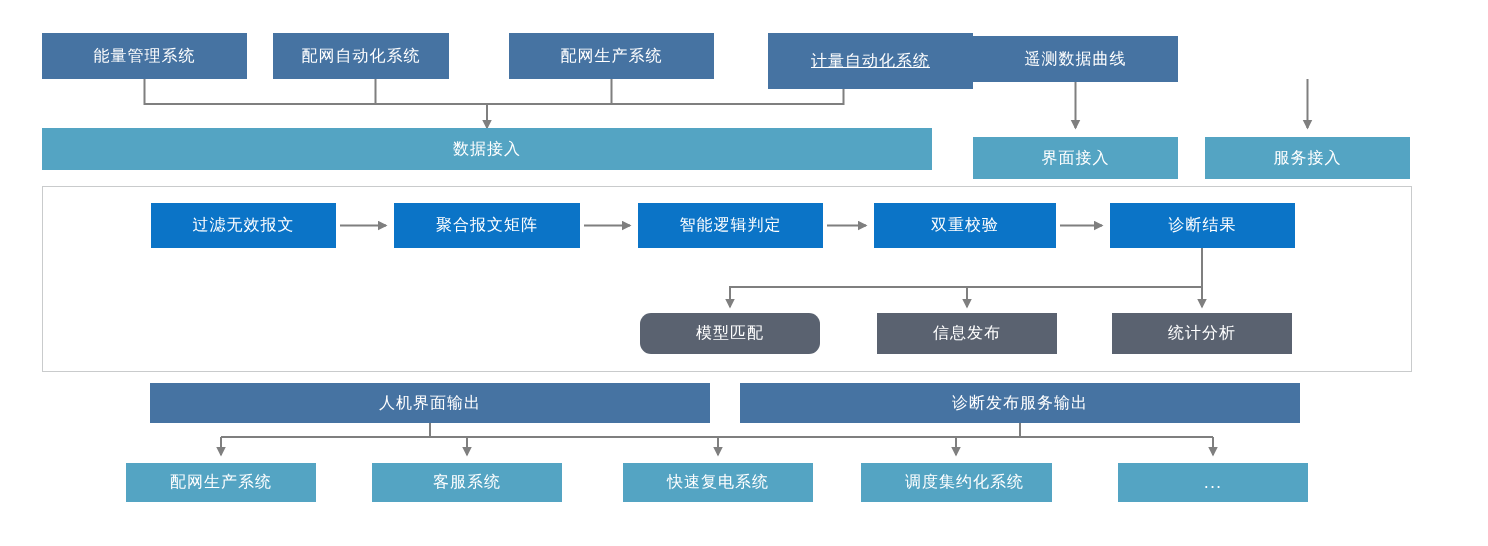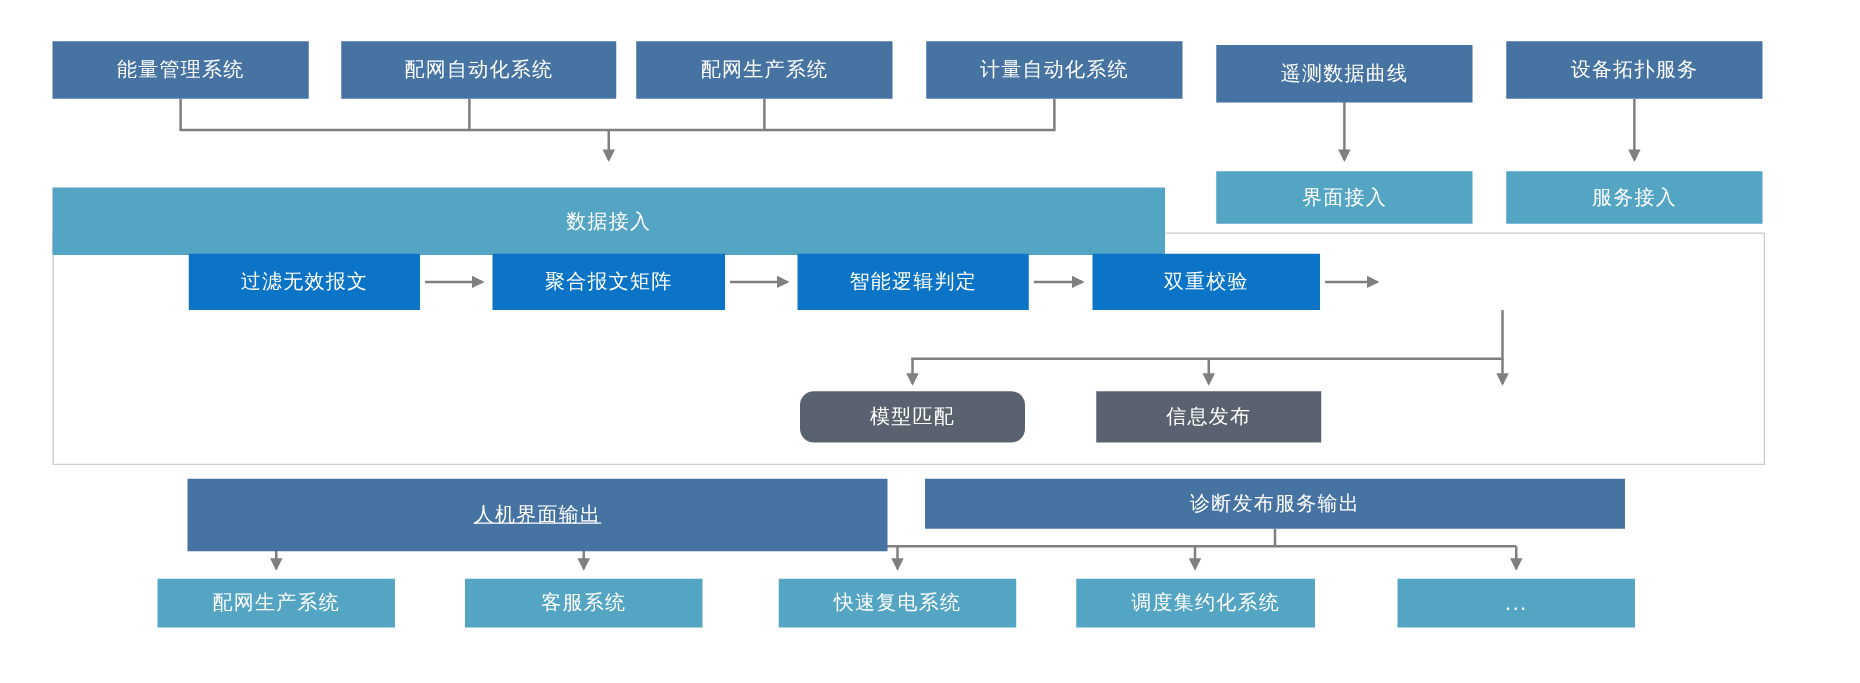--- a/index.html
+++ b/index.html
@@ -57,39 +57,40 @@
       <path d="M430,423 V437 M1020,423 V437 M221,437 H1213"></path>
       <line x1="221" y1="437" x2="221" y2="455" marker-end="url(#arw)"></line>
       <line x1="467" y1="437" x2="467" y2="455" marker-end="url(#arw)"></line>
       <line x1="718" y1="437" x2="718" y2="455" marker-end="url(#arw)"></line>
       <line x1="956" y1="437" x2="956" y2="455" marker-end="url(#arw)"></line>
       <line x1="1213" y1="437" x2="1213" y2="455" marker-end="url(#arw)"></line>
     </g>
   </svg>
 
   <div class="box steel" style="left:42px;  top:33px; width:205px; height:46px;">能量管理系统</div>
-  <div class="box steel" style="left:273px; top:33px; width:220px; height:46px;">配网自动化系统</div>
+  <div class="box steel" style="left:273px; top:33px; width:176px; height:46px;">配网自动化系统</div>
   <div class="box steel" style="left:509px; top:33px; width:205px; height:46px;">配网生产系统</div>
-  <div class="box steel" style="left:741px; top:33px; width:205px; height:46px;">计量自动化系统</div>
+  <div class="box steel" style="left:768px; top:33px; width:205px; height:56px;text-decoration:underline;">计量自动化系统</div>
   <div class="box steel" style="left:973px; top:36px; width:205px; height:46px;">遥测数据曲线</div>
-  <div class="box steel" style="left:1205px;top:33px; width:205px; height:46px;">设备拓扑服务</div>
 
-  <div class="box teal" style="left:42px;  top:150px; width:890px; height:54px;">数据接入</div>
+  <div class="box teal" style="left:42px;  top:128px; width:890px; height:42px;">数据接入</div>
   <div class="box teal" style="left:973px; top:137px; width:205px; height:42px;">界面接入</div>
   <div class="box teal" style="left:1205px;top:137px; width:205px; height:42px;">服务接入</div>
 
   <div class="box bright" style="left:151px; top:203px; width:185px; height:45px;">过滤无效报文</div>
   <div class="box bright" style="left:394px; top:203px; width:186px; height:45px;">聚合报文矩阵</div>
   <div class="box bright" style="left:638px; top:203px; width:185px; height:45px;">智能逻辑判定</div>
   <div class="box bright" style="left:874px; top:203px; width:182px; height:45px;">双重校验</div>
+  <div class="box bright" style="left:1110px;top:203px; width:185px; height:45px;">诊断结果</div>
 
   <div class="box gray" style="left:640px; top:313px; width:180px; height:41px;border-radius:11px;">模型匹配</div>
   <div class="box gray" style="left:877px; top:313px; width:180px; height:41px;">信息发布</div>
+  <div class="box gray" style="left:1112px;top:313px; width:180px; height:41px;">统计分析</div>
 
-  <div class="box steel" style="left:150px; top:383px; width:560px; height:58px;text-decoration:underline;">人机界面输出</div>
+  <div class="box steel" style="left:150px; top:383px; width:560px; height:40px;">人机界面输出</div>
   <div class="box steel" style="left:740px; top:383px; width:560px; height:40px;">诊断发布服务输出</div>
 
   <div class="box teal" style="left:126px; top:463px; width:190px; height:39px;">配网生产系统</div>
   <div class="box teal" style="left:372px; top:463px; width:190px; height:39px;">客服系统</div>
   <div class="box teal" style="left:623px; top:463px; width:190px; height:39px;">快速复电系统</div>
   <div class="box teal" style="left:861px; top:463px; width:191px; height:39px;padding-left:16px;">调度集约化系统</div>
   <div class="box teal" style="left:1118px;top:463px; width:190px; height:39px;">...</div>
 
 </div>
 

